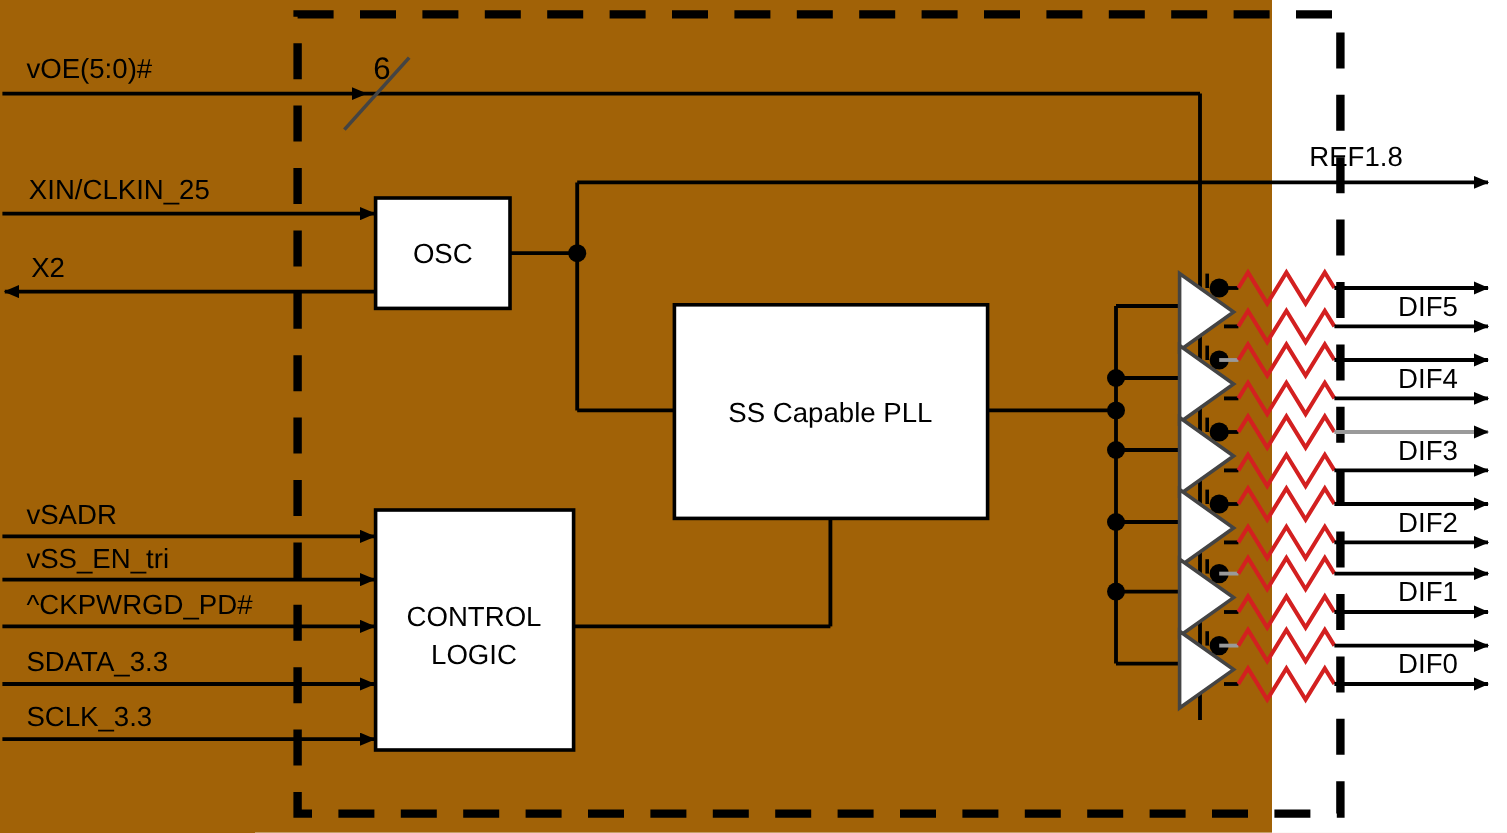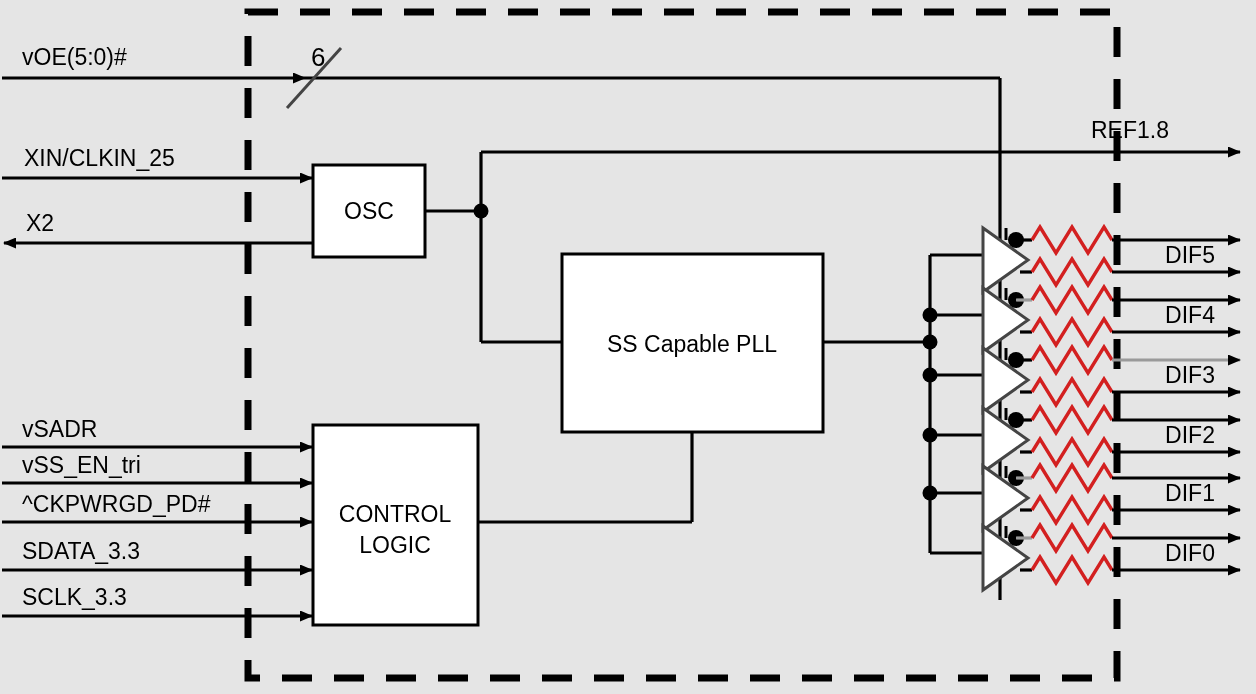--- a/index.html
+++ b/index.html
@@ -1,18 +1,18 @@
 <!DOCTYPE html>
 <html><head>
 <meta charset="utf-8">
 <style>
   html,body{margin:0;padding:0;background:#ffffff;}
   body{width:1256px;height:694px;overflow:hidden;
        font-family:"Liberation Sans","DejaVu Sans",sans-serif;}
-  #stage{position:relative;width:1256px;height:694px;background:#e5e5e5;}
+  #stage{position:relative;width:1060px;height:694px;background:#a16207;}
   svg#diagram{position:absolute;left:0;top:0;width:1256px;height:694px;}
   .lbl{font-family:"Liberation Sans","DejaVu Sans",sans-serif;fill:#000;}
   .sig{font-size:23px;}
   .blk{font-size:23px;}
   .busnum{font-size:26px;}
   .out{font-size:23px;}
 </style>
 </head>
 <body>
 

